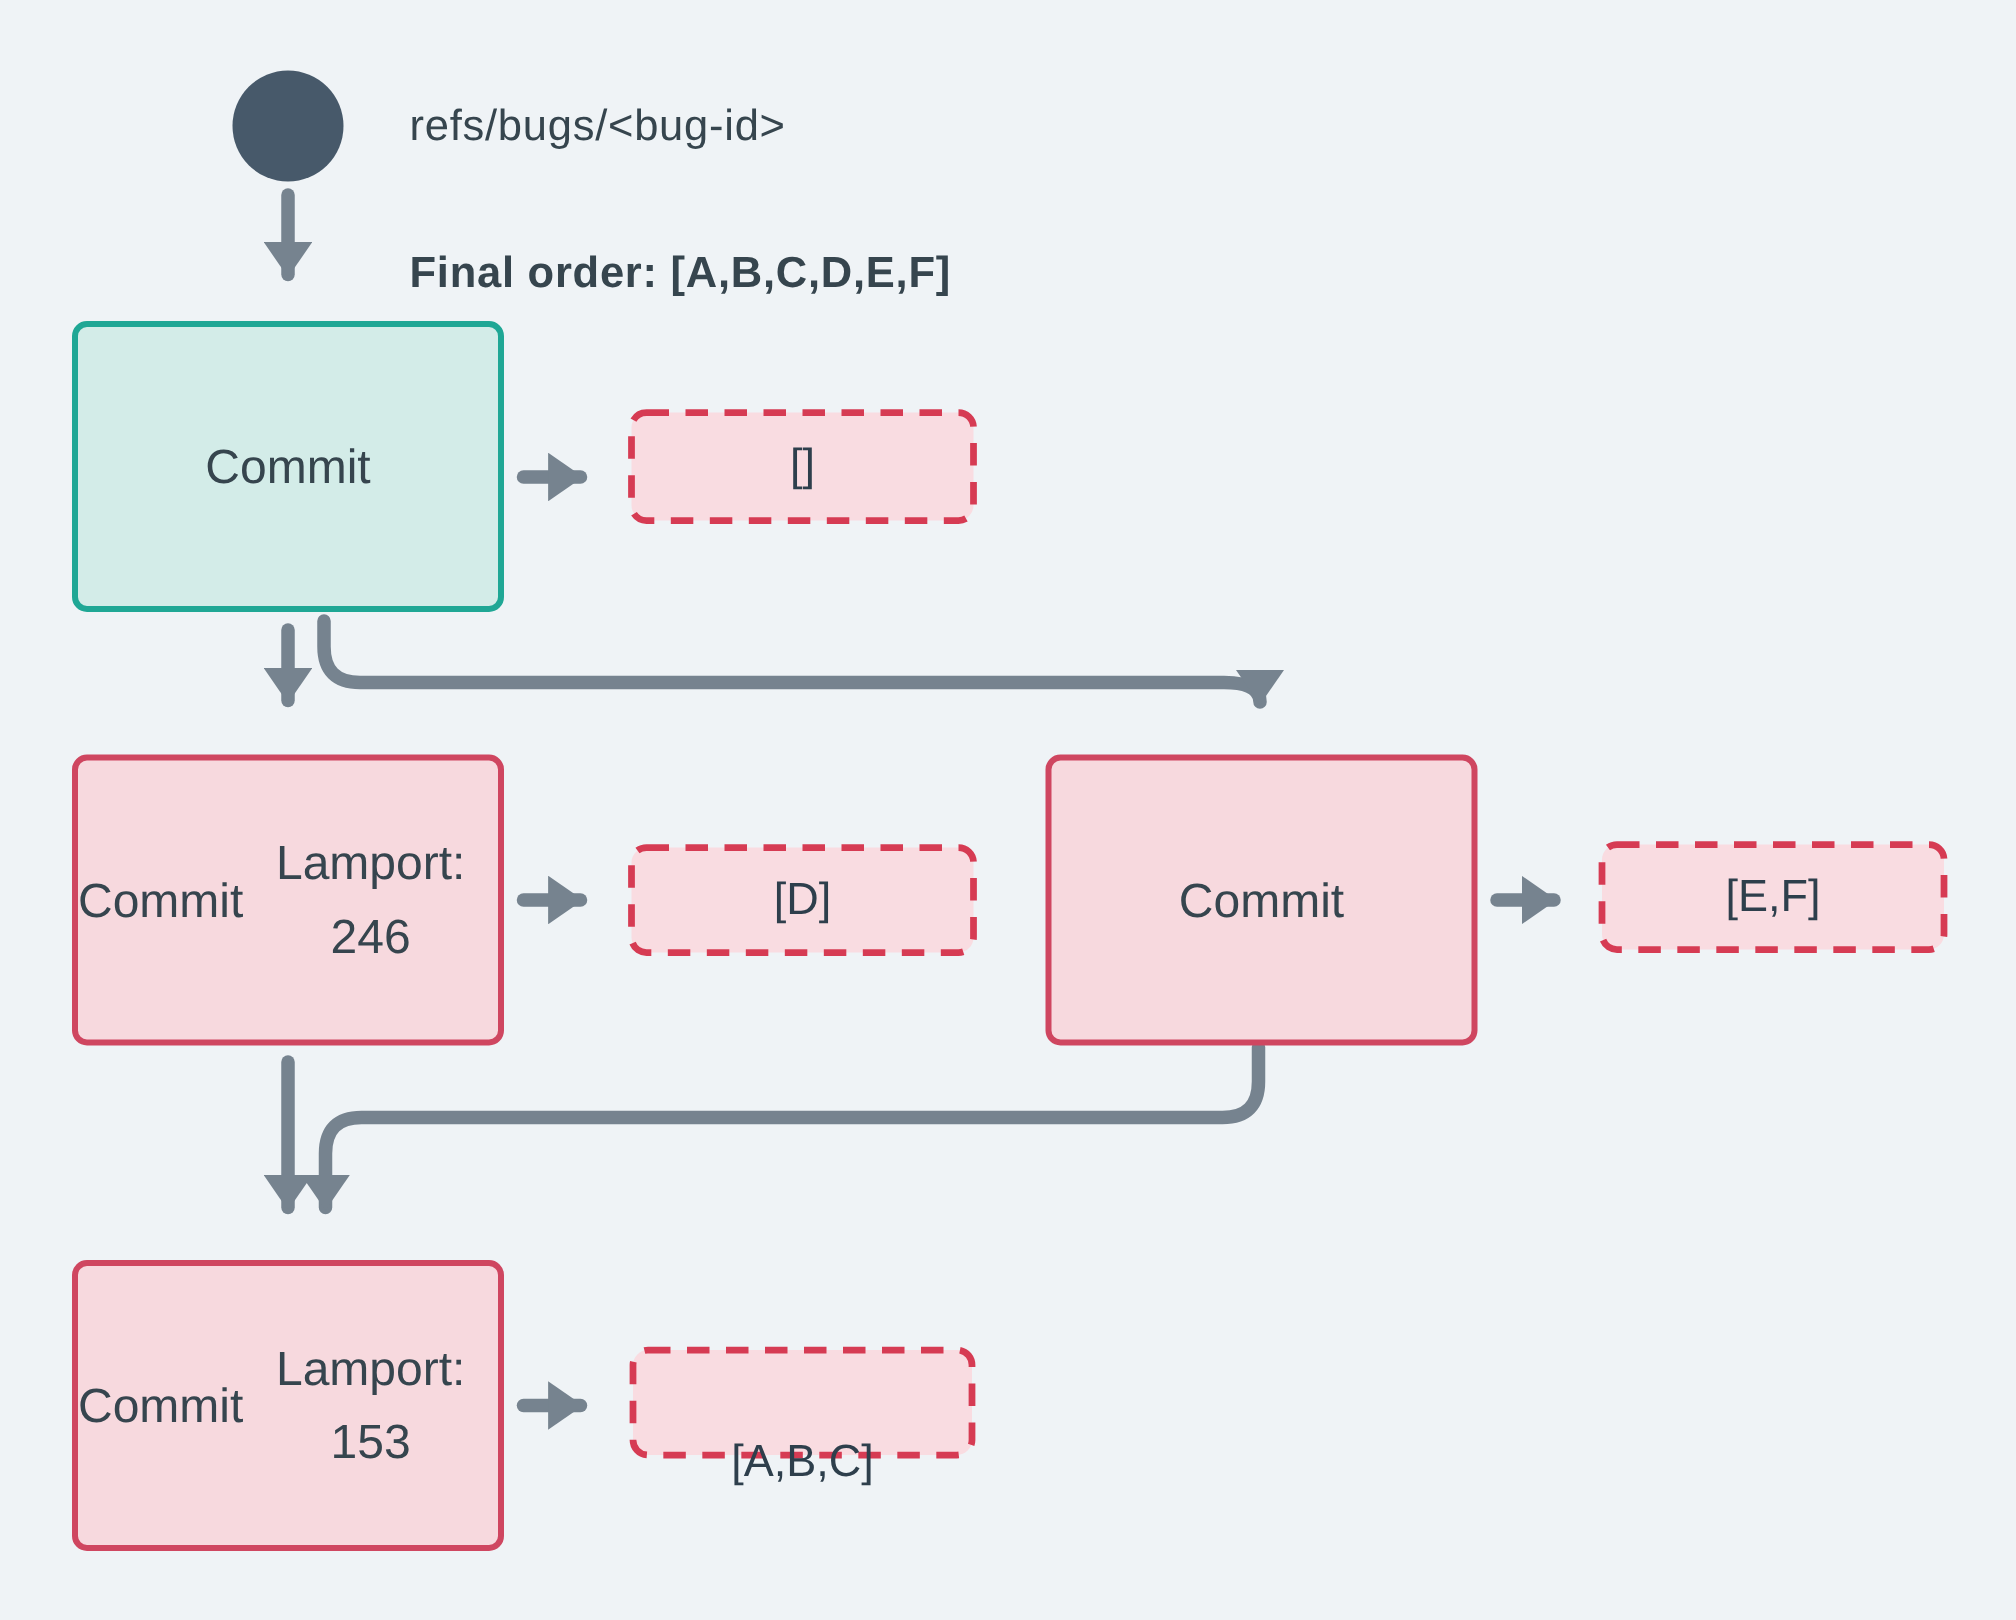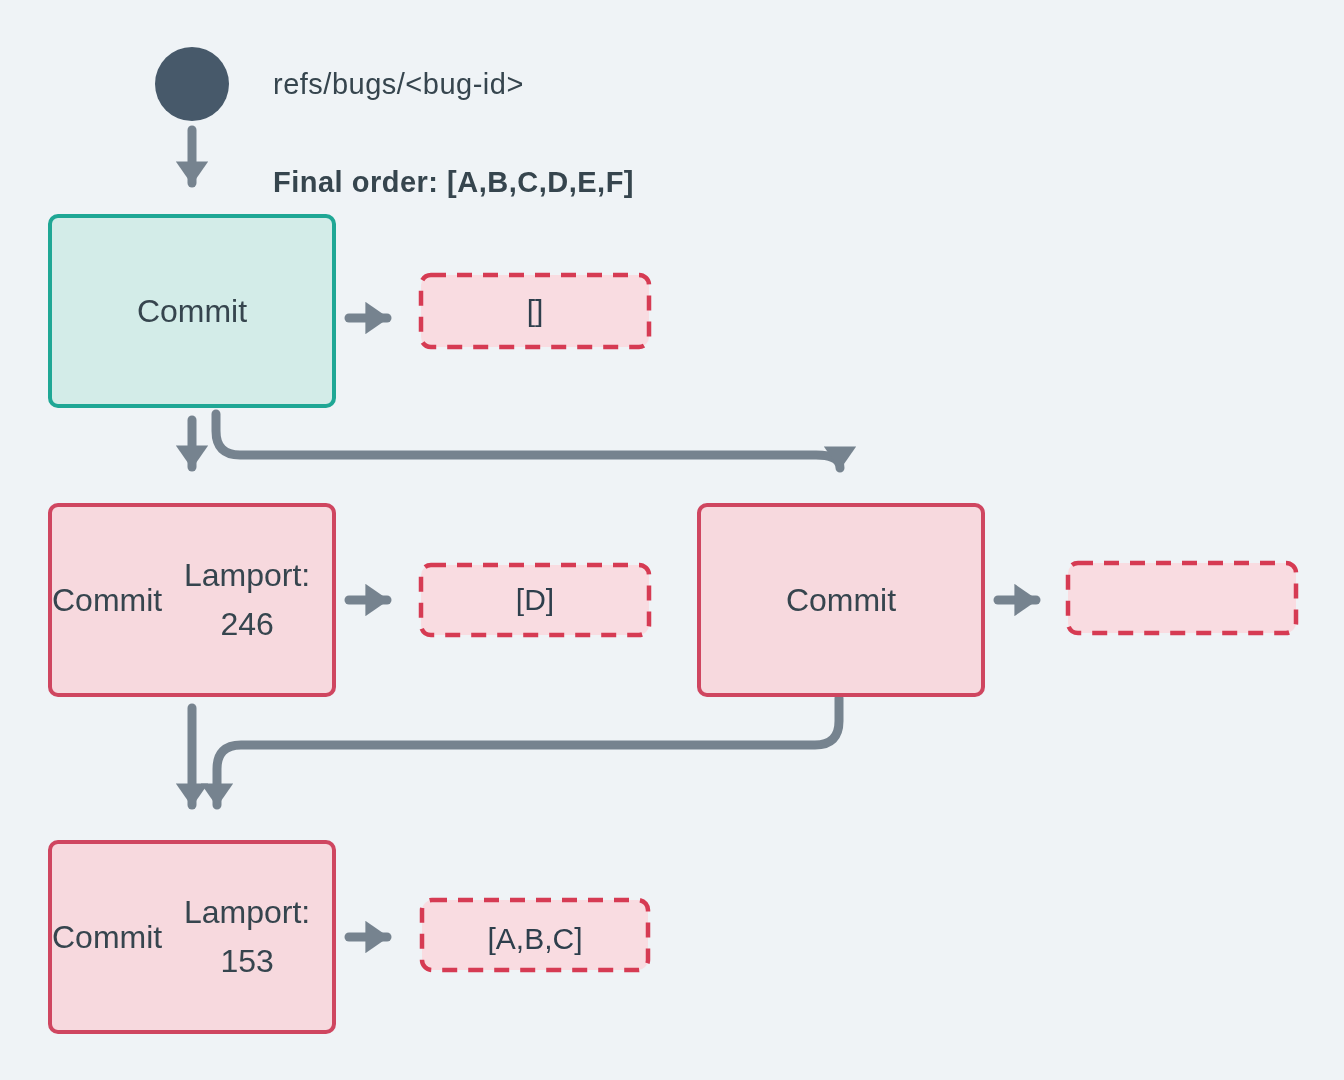--- a/index.html
+++ b/index.html
@@ -75,21 +75,21 @@
   }
   
   #node-864 { left: 48px;  top: 214px; }
   #node-246 { left: 48px;  top: 503px; }
   #node-537 { left: 697px; top: 503px; }
   #node-127 { left: 48px;  top: 840px; }
   
   #list-root  { left: 421px;  top: 275px; width: 228px; height: 72px; }
   #list-left  { left: 421px;  top: 565px; width: 228px; height: 70px; }
   #list-right { left: 1068px; top: 563px; width: 228px; height: 70px; }
-  #list-merge { left: 422px;  top: 904px; width: 226px; height: 70px; }
+  #list-merge { left: 422px;  top: 940px; width: 226px; height: 70px; }
 </style>
 </head>
 <body>
 
 <div id="canvas">
 
   <svg id="edge-layer" viewBox="0 0 1344 1080" xmlns="http://www.w3.org/2000/svg">
     <defs>
       <marker id="arrowhead" markerUnits="strokeWidth" markerWidth="3.2" markerHeight="3.6" refX="2.4" refY="1.8" orient="auto">
         <path d="M0,0 L2.6,1.8 L0,3.6 Z" fill="#76838f"></path>
@@ -138,15 +138,16 @@
     <div>Commit</div>
   </div>
 
   <div id="node-127" class="commit-node node-red">
     <div>Commit</div>
     <div>Lamport: 153</div>
   </div>
 
   <div id="list-root" class="list-label">[]</div>
   <div id="list-left" class="list-label">[D]</div>
+  <div id="list-right" class="list-label">[E,F]</div>
   <div id="list-merge" class="list-label">[A,B,C]</div>
 
 </div>
 
 </body></html>

